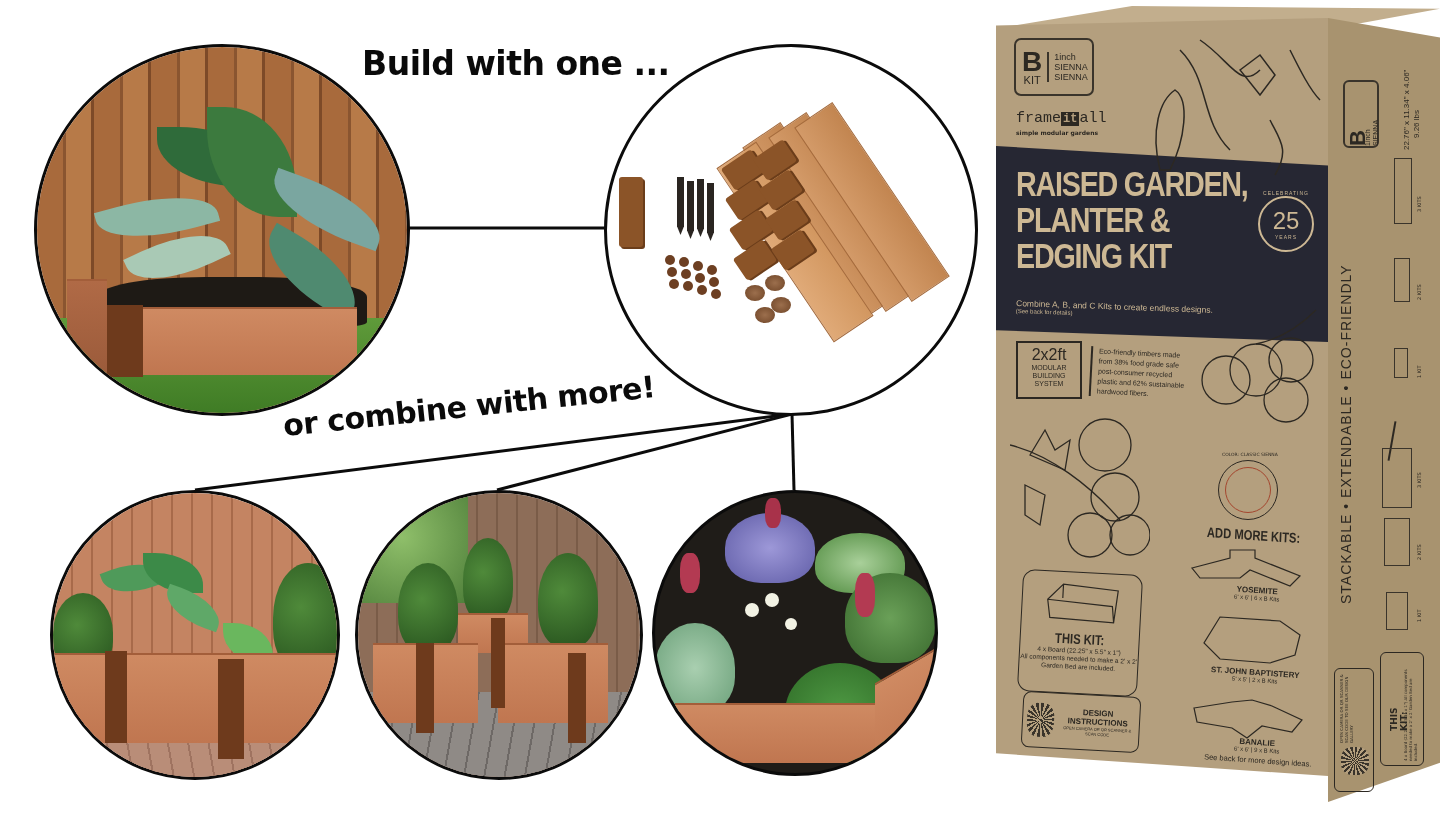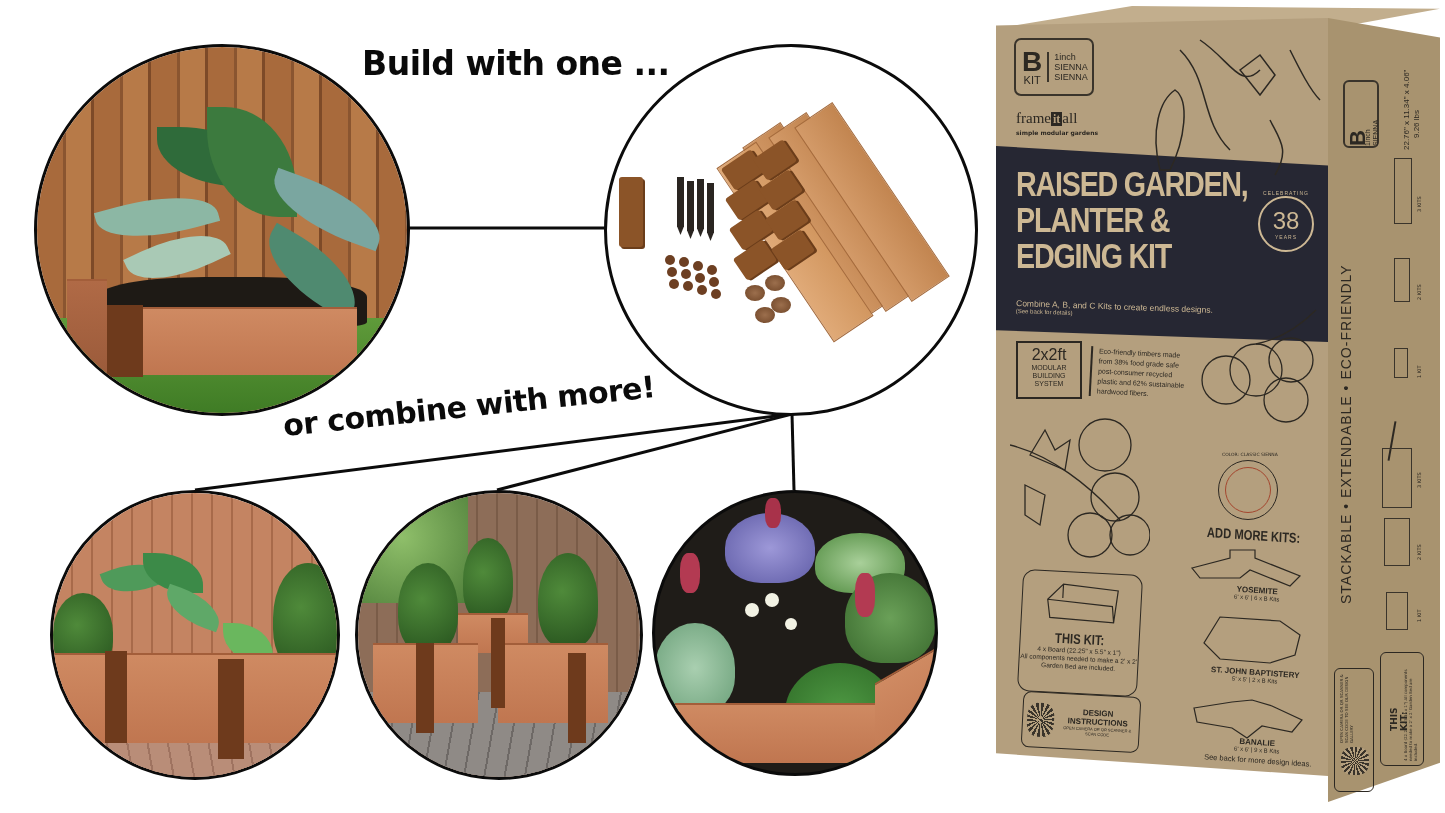--- a/index.html
+++ b/index.html
@@ -39,21 +39,21 @@
   .box-top { position: absolute; left: 1000px; top: 6px; width: 440px; height: 22px; background: #c2ae8d;
     clip-path: polygon(0 100%, 30% 0, 100% 12%, 76% 100%); }
   .dark-band { position: absolute; left: 996px; top: 146px; width: 332px; height: 196px; background: #262733;
     clip-path: polygon(0 0, 100% 10%, 100% 100%, 0 94%); }
   .ink { color: #2c2822; }
   .gold { color: #cdb894; }
   .kit-badge { position: absolute; left: 1014px; top: 38px; width: 80px; height: 58px; border: 2px solid #3a342b; border-radius: 7px; display: flex; align-items: center; padding: 4px 6px; gap: 5px; }
   .kit-letter { font-size: 28px; font-weight: bold; line-height: 26px; font-family: "Liberation Sans", sans-serif; text-align: center; }
   .kit-letter small { display: block; font-size: 11px; line-height: 11px; font-weight: normal; }
   .kit-spec { border-left: 2px solid #3a342b; padding-left: 5px; font-size: 9px; line-height: 10px; font-family: "Liberation Sans", sans-serif; }
-  .brand { position: absolute; left: 1016px; top: 110px; font-family: Liberation Serif, serif; font-size: 15px; }
+  .brand { position: absolute; left: 1016px; top: 110px; font-family: Liberation Mono, monospace; font-size: 15px; }
   .brand b { background: #2c2822; color: #b49f7e; padding: 0 2px; font-size: 12px; }
   .brand-sub { position: absolute; left: 1016px; top: 129px; font-size: 6px; font-weight: bold; }
   .title { position: absolute; left: 1016px; top: 166px; font-family: "Liberation Sans", sans-serif; font-size: 35px; line-height: 36px; font-weight: bold; letter-spacing: -1.5px; transform: scaleX(0.82); transform-origin: left top; }
   .anniv { position: absolute; left: 1258px; top: 196px; width: 56px; height: 56px; border: 2px solid #cdb894; border-radius: 50%; text-align: center; font-family: "Liberation Sans", sans-serif; }
   .anniv .num { font-size: 24px; line-height: 26px; margin-top: 10px; }
   .anniv .lbl { font-size: 5px; letter-spacing: 1px; }
   .tagline { position: absolute; left: 1016px; top: 298px; font-size: 8.5px; font-family: "Liberation Sans", sans-serif; transform: rotate(2deg); transform-origin: left; }
   .tagline small { display: block; font-size: 6px; }
   .spec-box { position: absolute; left: 1016px; top: 341px; width: 66px; height: 58px; border: 2px solid #2c2822; text-align: center; font-family: "Liberation Sans", sans-serif; padding-top: 3px; }
   .spec-box .big { font-size: 16px; }
@@ -217,21 +217,21 @@
 <div class="brand-sub ink">simple modular gardens</div>
 
 <div class="title gold">
   <div>RAISED GARDEN,</div>
   <div>PLANTER &amp;</div>
   <div>EDGING KIT</div>
 </div>
 
 <div class="anniv gold">
   <div class="lbl" style="position:absolute;top:-8px;width:100%;">CELEBRATING</div>
-  <div class="num">38</div>
+  <div class="num">25</div>
   <div class="lbl">YEARS</div>
 </div>
 
 <div class="tagline gold">
   <span>Combine A, B, and C Kits to create endless designs.</span>
   <small>(See back for details)</small>
 </div>
 
 <div class="spec-box ink">
   <div class="big">2x2ft</div>

